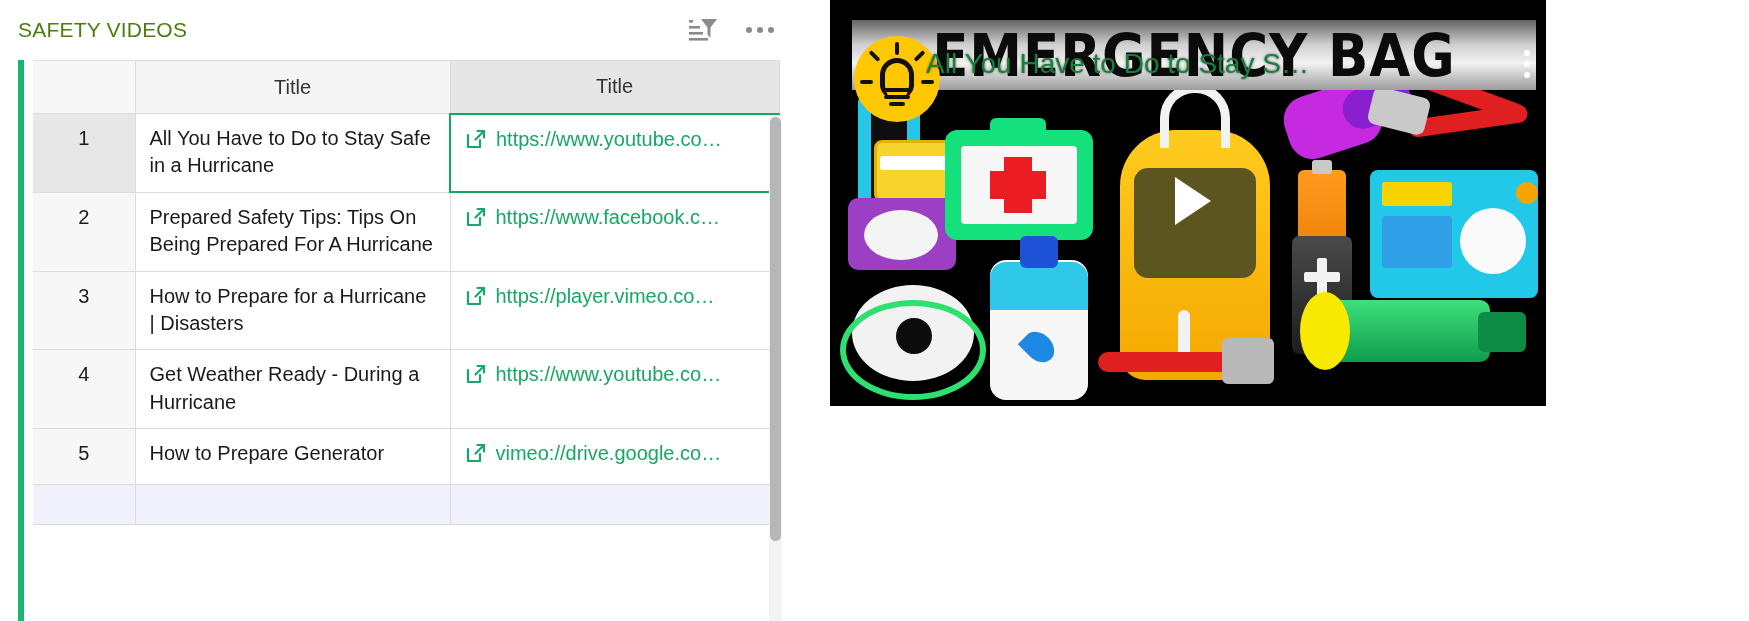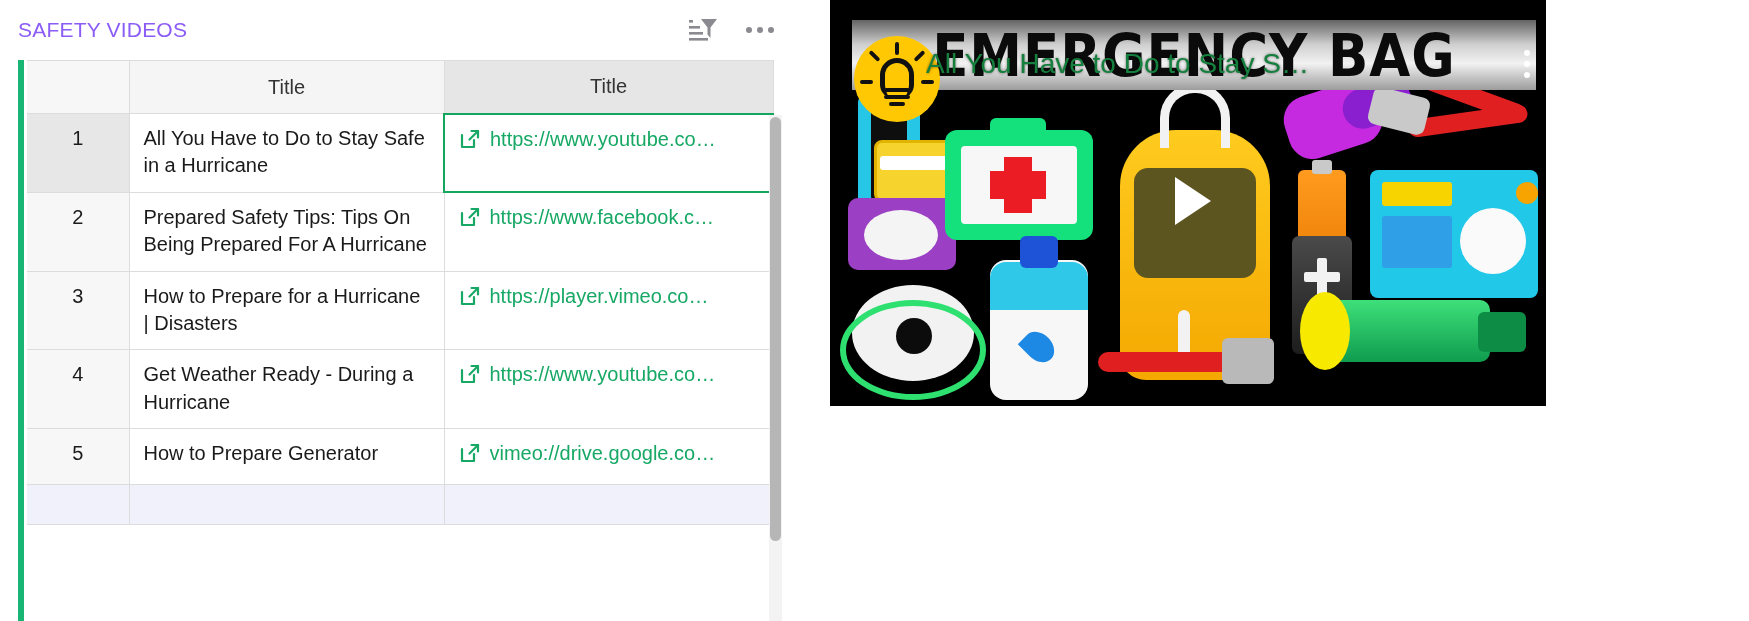--- a/index.html
+++ b/index.html
@@ -13,39 +13,39 @@
 
   
   .panel-left { position: relative; width: 800px; height: 621px; flex: 0 0 800px; }
   .panel-right { position: relative; width: 949px; height: 621px; flex: 0 0 949px; }
 
   .panel-header {
     height: 60px; display: flex; align-items: center;
     padding: 0 0 0 18px;
   }
   .panel-title {
-    font-size: 21px; color: #8b5cf6; letter-spacing: .2px;
+    font-size: 21px; color: #4d7c0f; letter-spacing: .2px;
     white-space: nowrap; font-weight: 400;
   }
   .header-actions { margin-left: auto; display: flex; align-items: center; gap: 26px; padding-right: 24px; }
 
   .icon-btn { display: flex; align-items: center; justify-content: center; cursor: pointer; }
   .ellipsis-h { display: flex; gap: 5px; align-items: center; padding: 6px 2px; }
   .ellipsis-h i { width: 6px; height: 6px; border-radius: 50%; background: #8a8a90; display: block; }
 
   
   .grid-wrap {
     position: relative; margin-left: 18px; width: 764px; height: 561px;
     overflow: hidden;
   }
   .grid-accent {
     position: absolute; left: 0; top: 0; width: 6px; height: 561px;
     background: #19b574; z-index: 5;
   }
-  table.grid { border-collapse: collapse; table-layout: fixed; width: 746px; margin-left: 9px; }
+  table.grid { border-collapse: collapse; table-layout: fixed; width: 746px; margin-left: 15px; }
   table.grid col.c-num { width: 102px; }
   table.grid col.c-title { width: 315px; }
   table.grid col.c-link { width: 329px; }
 
   table.grid th {
     height: 53px; font-size: 20px; font-weight: 400; color: #333;
     border: 1px solid #dcdcdc; border-left: none; border-top: 1px solid #dcdcdc;
     background: #f7f7f7; text-align: center; vertical-align: middle;
   }
   table.grid th.h-num { background: #f7f7f7; border-left: none; }

